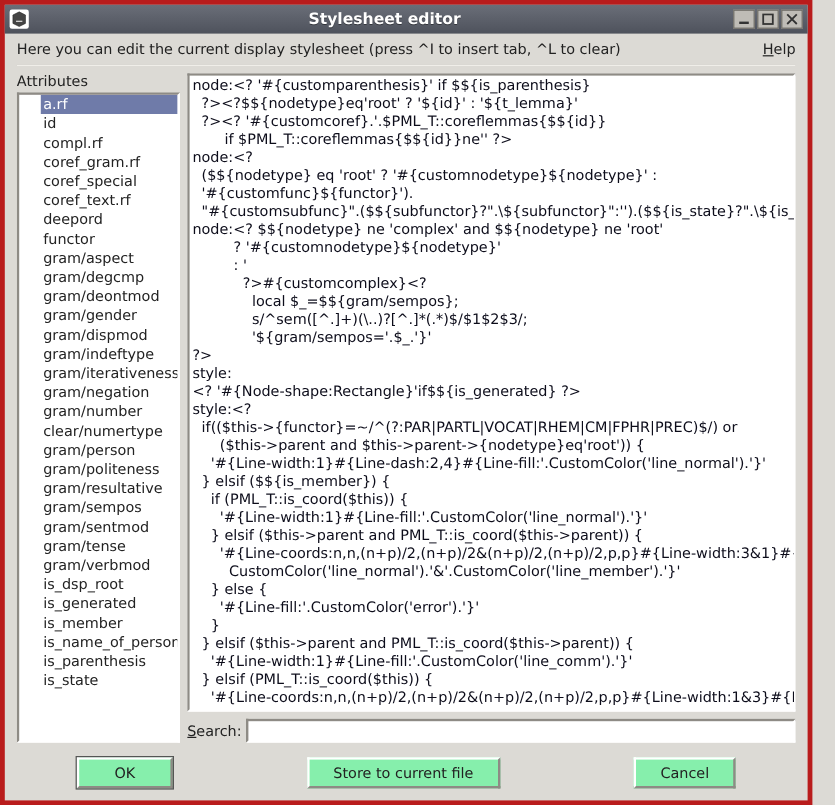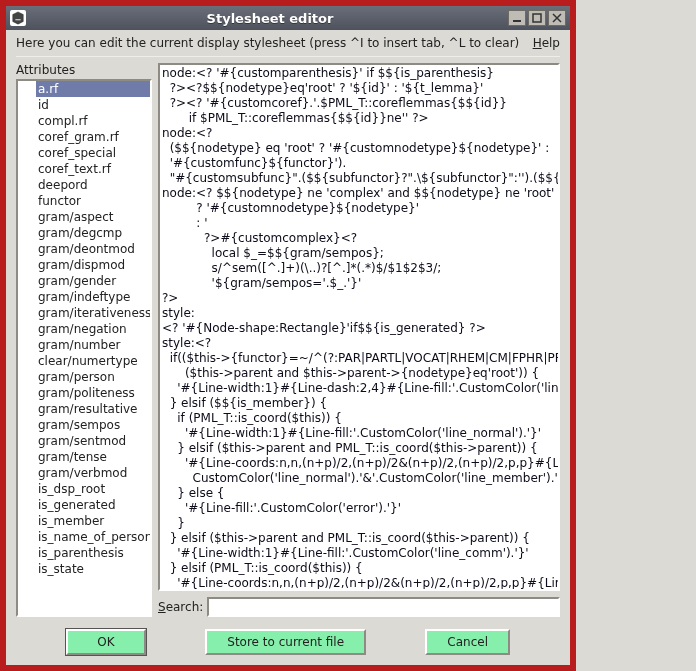--- a/index.html
+++ b/index.html
@@ -1,17 +1,17 @@
 <!DOCTYPE html>
 <html><head>
 <meta charset="utf-8">
 <style>
   * { box-sizing: border-box; }
   html, body { margin: 0; padding: 0; height: 100%; font-family: "DejaVu Sans", "Liberation Sans", Arial, sans-serif; font-size: 12px; background: #dcdad5; }
-  .window { display: flex; flex-direction: column; width: 576px; height: 671px; background: #dcdad5; border: 6px solid #b91c1c; }
+  .window { display: flex; flex-direction: column; width: 677px; height: 671px; background: #dcdad5; border: 4px solid #b91c1c; }
   
   .titlebar { display: flex; align-items: center; height: 24px; background: linear-gradient(to bottom, #6a6e78, #4e525c); color: #fff; padding: 0 4px; }
   .titlebar .app-icon { width: 16px; height: 16px; background: #fff; display: flex; align-items: center; justify-content: center; border-radius: 2px; margin-right: 6px; }
   .titlebar .app-icon svg { width: 14px; height: 14px; }
   .titlebar .title { flex: 1; text-align: center; font-weight: bold; font-size: 13px; text-shadow: 0 1px 0 rgba(0,0,0,0.4);}
   .titlebar .win-controls { display: flex; gap: 2px; }
   .win-btn { width: 18px; height: 16px; background: #bfbcb6; border: 1px solid #6d6a64; display: flex; align-items: center; justify-content: center; font-size: 10px; color: #333; cursor: pointer; }
   .win-btn svg { width: 10px; height: 10px; }
   
   .hintbar { display: flex; align-items: center; padding: 6px 10px 4px 10px; }
@@ -93,22 +93,22 @@
             <div class="item">id</div>
             <div class="item">compl.rf</div>
             <div class="item">coref_gram.rf</div>
             <div class="item">coref_special</div>
             <div class="item">coref_text.rf</div>
             <div class="item">deepord</div>
             <div class="item">functor</div>
             <div class="item">gram/aspect</div>
             <div class="item">gram/degcmp</div>
             <div class="item">gram/deontmod</div>
+            <div class="item">gram/gender</div>
             <div class="item">gram/dispmod</div>
-            <div class="item">gram/gender</div>
             <div class="item">gram/indeftype</div>
             <div class="item">gram/iterativeness</div>
             <div class="item">gram/negation</div>
             <div class="item">gram/number</div>
             <div class="item">clear/numertype</div>
             <div class="item">gram/person</div>
             <div class="item">gram/politeness</div>
             <div class="item">gram/resultative</div>
             <div class="item">gram/sempos</div>
             <div class="item">gram/sentmod</div>

